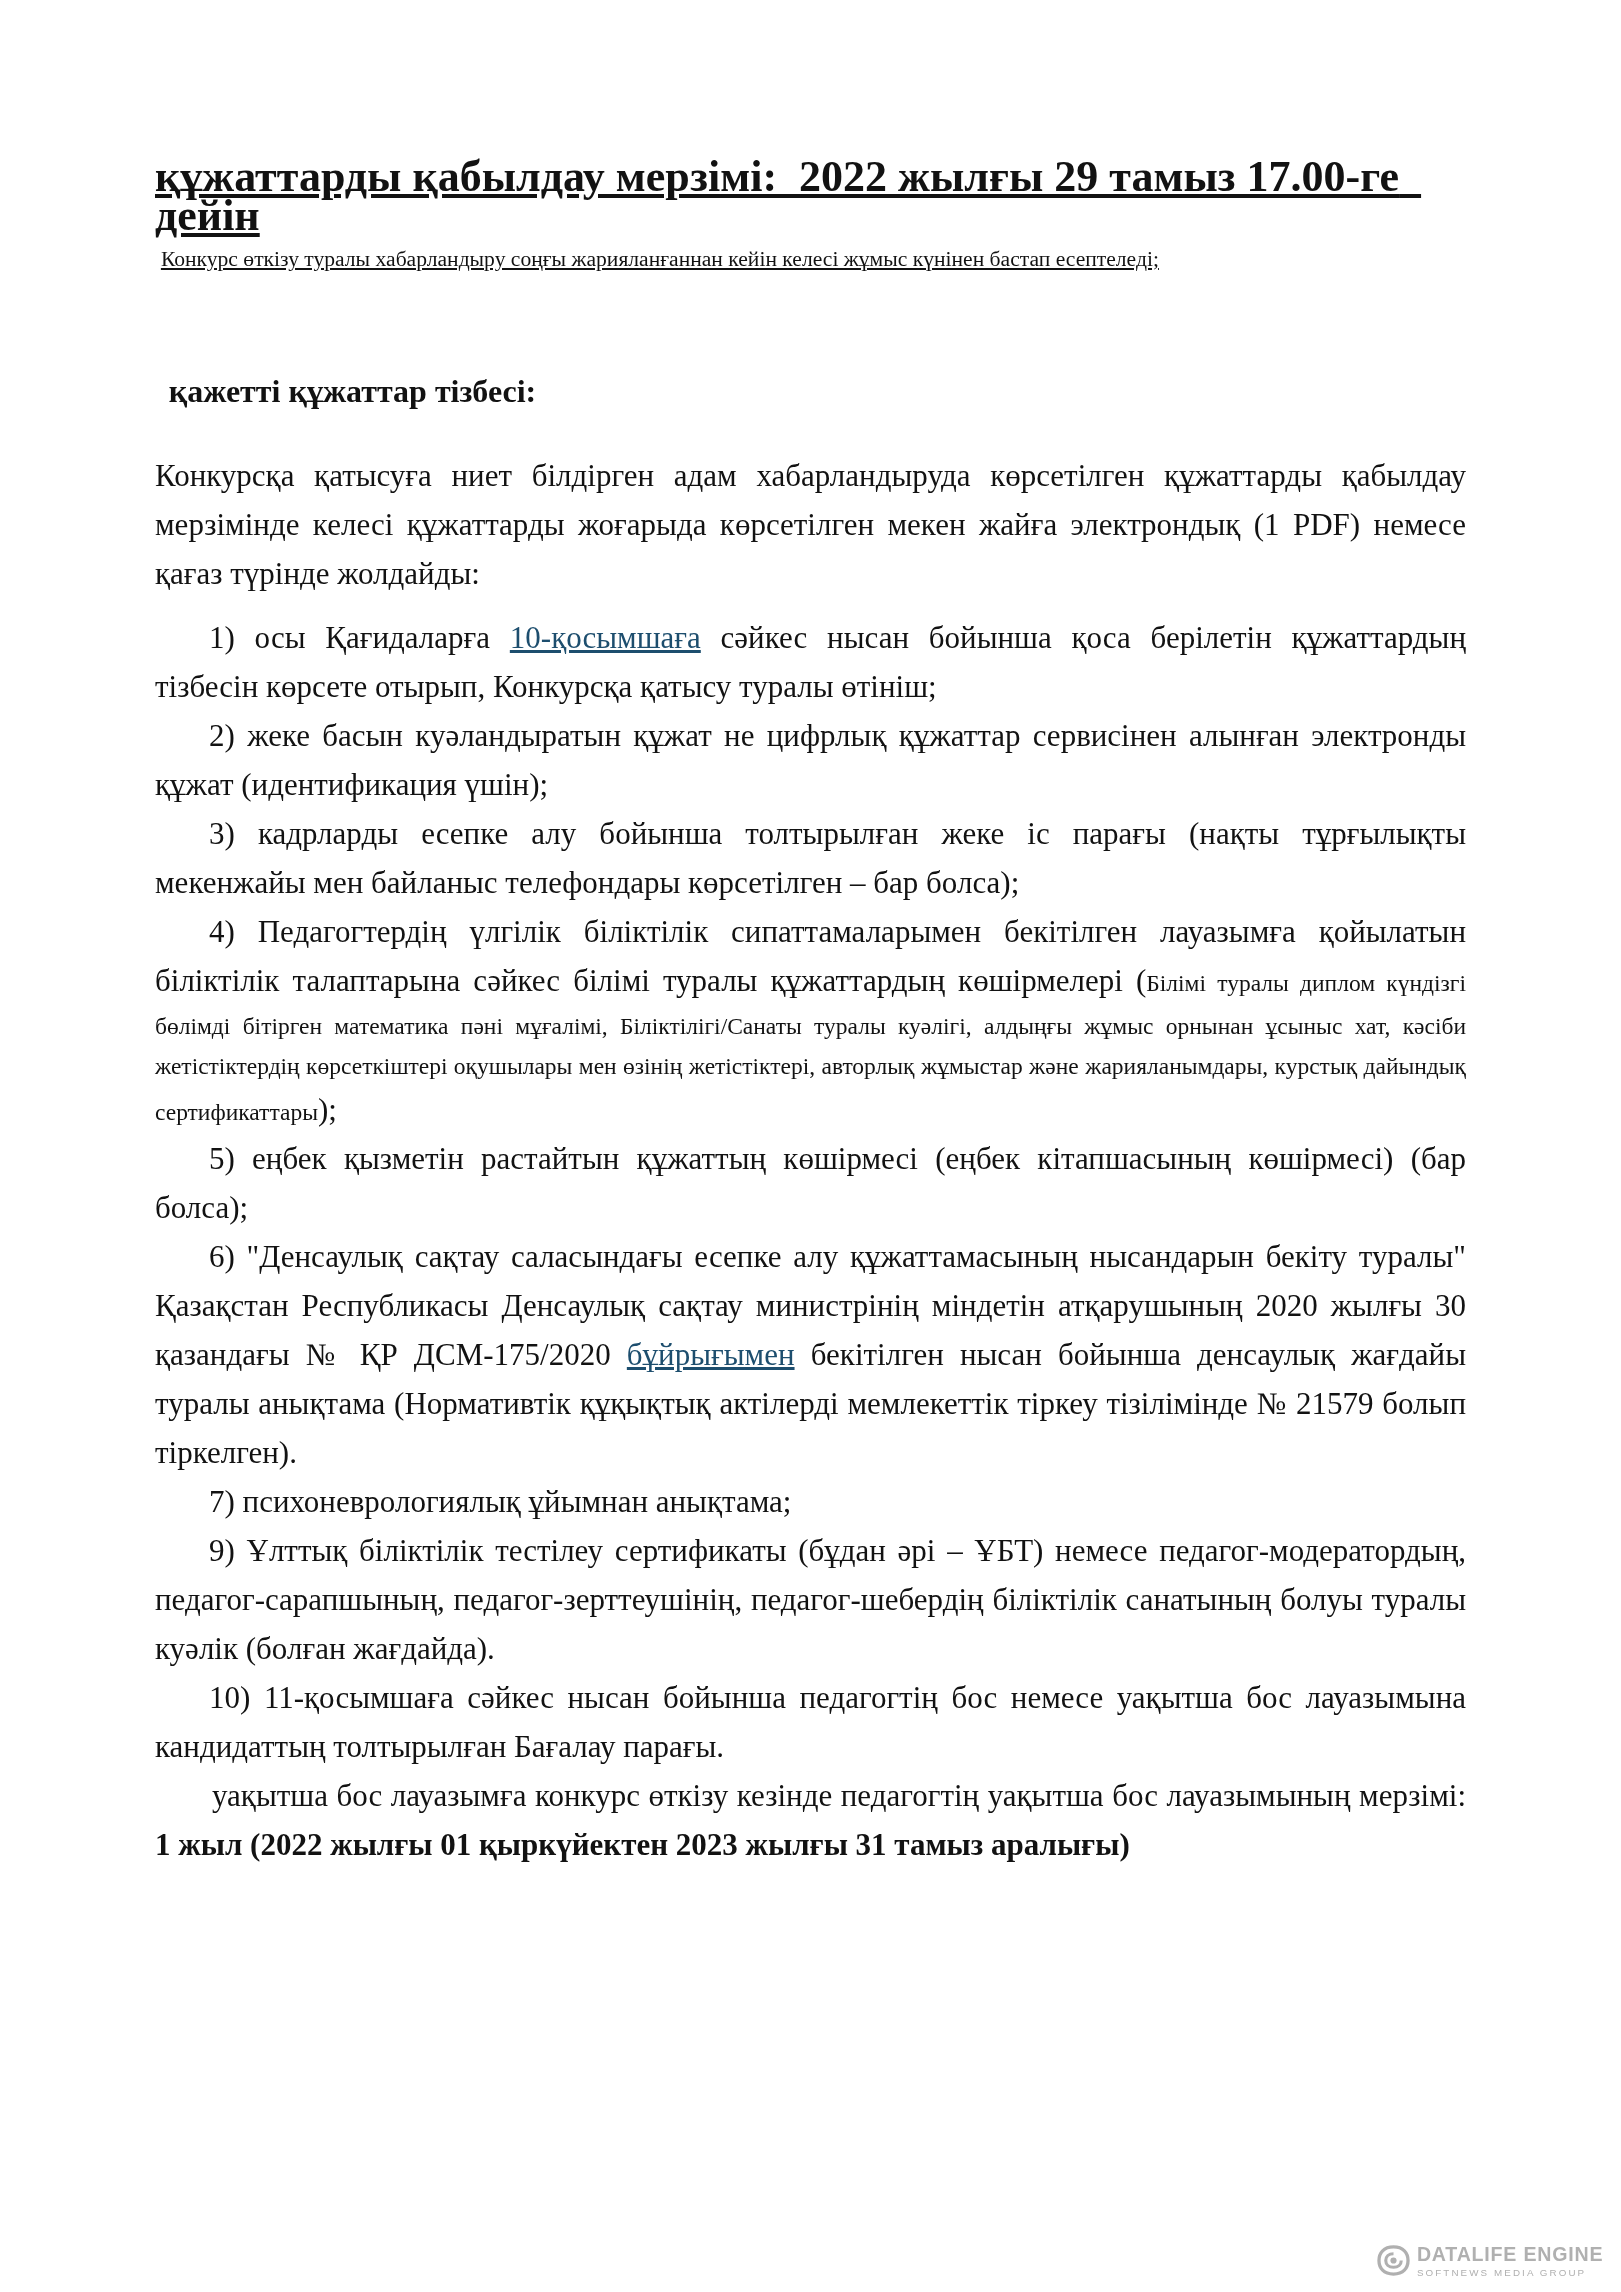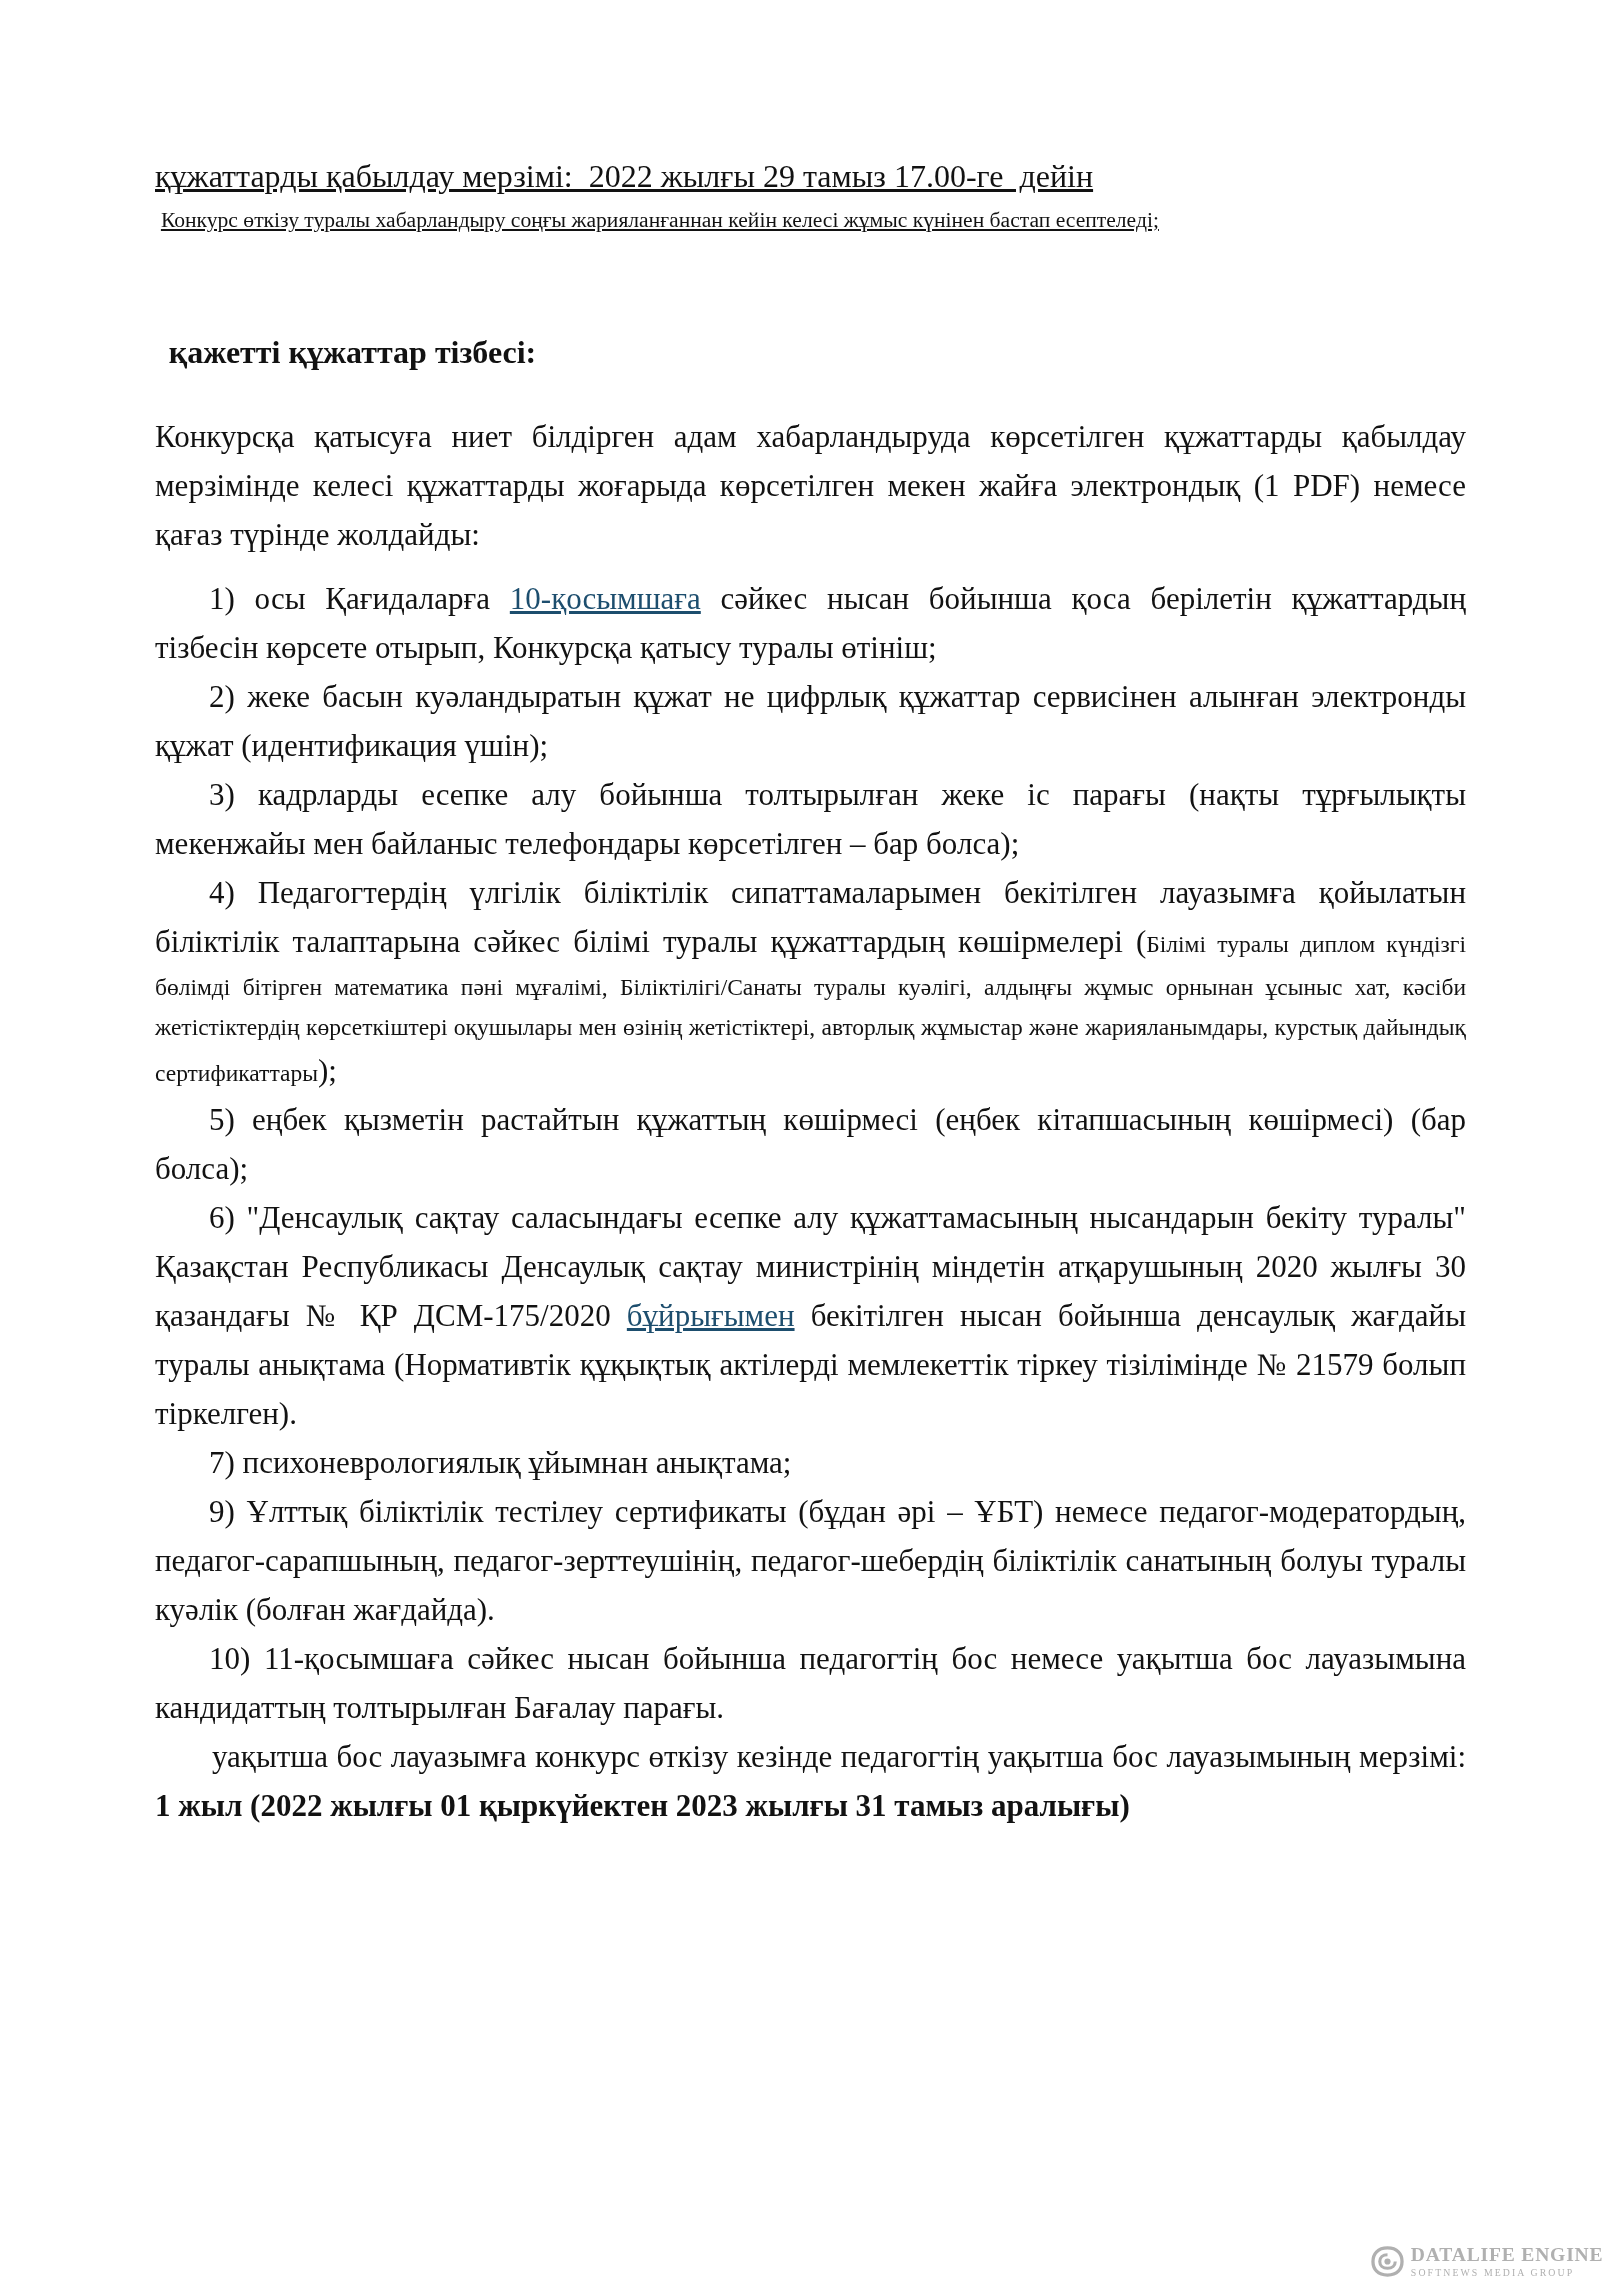--- a/index.html
+++ b/index.html
@@ -15,22 +15,22 @@
     width:1621px;
     height:2293px;
     margin:0 auto;
     background:var(--background);
     color:var(--text);
     font-family:"Liberation Serif","DejaVu Serif",serif;
     padding:157px 155px 0 155px;
     overflow:hidden;
   }
   .doc-title{
-    font-size:32px;
-    font-weight:normal;
+    font-size:44px;
+    font-weight:bold;
     text-decoration:underline;
     white-space:pre-wrap;
     line-height:39px;
   }
   .note{
     margin-top:9.8px;
     font-size:21.6px;
     line-height:28px;
     text-align:justify;
     text-indent:5.9px;
@@ -81,24 +81,24 @@
     text-indent:57px;
   }
   .closing .bold{
     font-weight:bold;
   }
   .dle-watermark{
     position:absolute;
     right:17.6px;
     bottom:15.7px;
     display:flex;
-    align-items:flex-end;
+    align-items:flex-start;
     gap:6px;
     color:var(--logo-gray);
-    font-family:Liberation Serif, serif;
+    font-family:Liberation Sans, sans-serif;
     user-select:none;
   }
   .dle-icon{width:35px;height:31px;flex:0 0 auto;}
   .dle-text{display:flex;flex-direction:column;line-height:1;}
   .dle-brand{
     font-size:19.6px;
     font-weight:bold;
     letter-spacing:0.8px;
   }
   .dle-sub{

